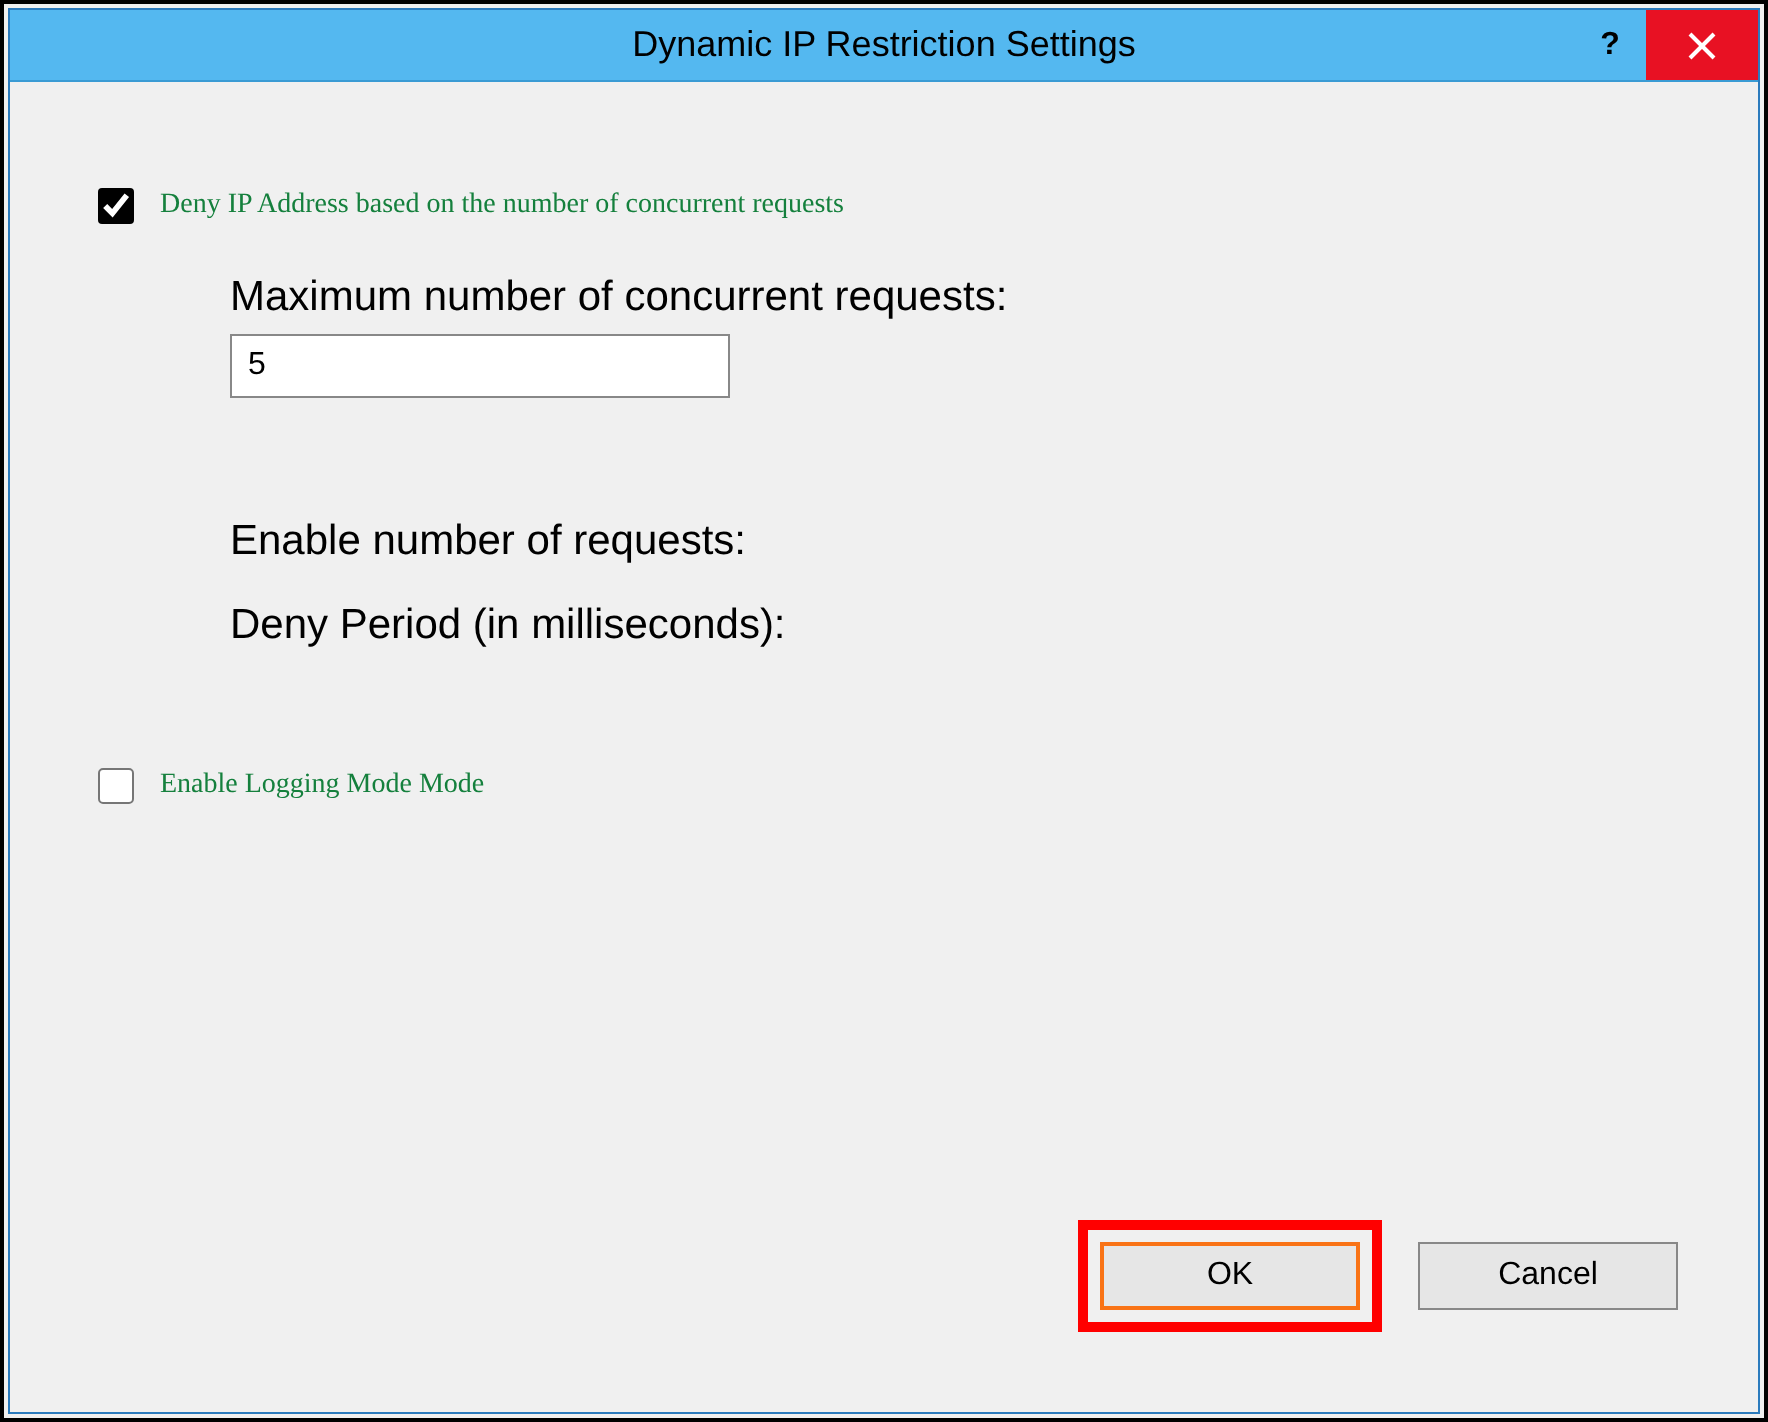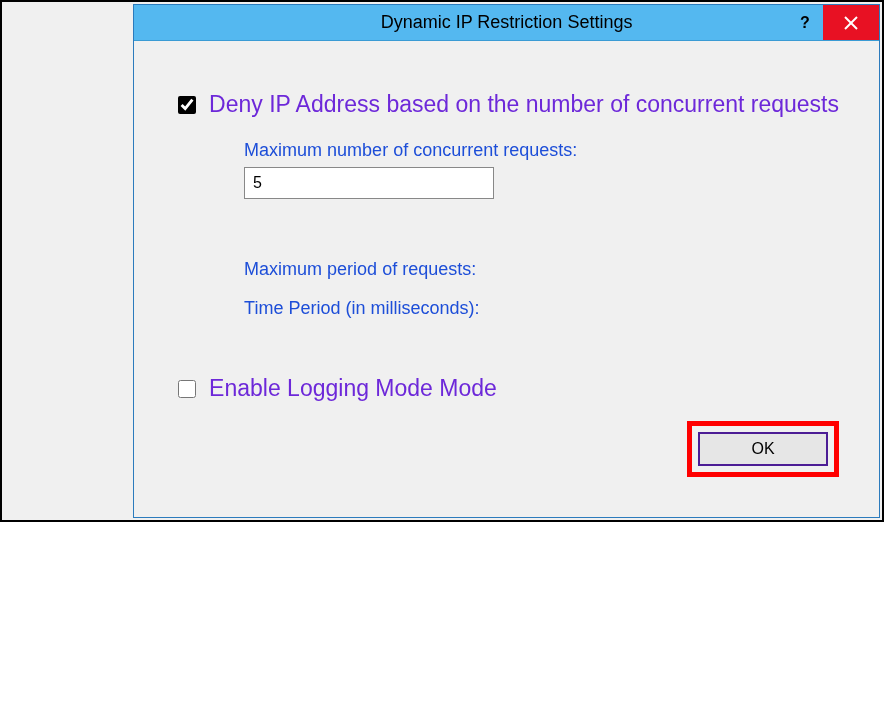--- a/index.html
+++ b/index.html
@@ -5,27 +5,26 @@
     * { box-sizing: border-box; }
     body {
       margin: 0;
       padding: 0;
       font-family: "Segoe UI", Tahoma, sans-serif;
       font-size: 15px;
       background: #fff;
     }
     .window {
       width: 884px;
-      height: 522px;
+      height: 711px;
       border: 2px solid #000;
       background: #f0f0f0;
       display: flex;
       flex-direction: column;
       padding: 2px;
-      align-items: flex-end;
     }
     .inner-frame{
       flex:1;
       display:flex;
       flex-direction:column;
       border:1px solid #2b7bbd;
     }
     .titlebar {
       height: 36px;
       background: #54b8f0;
@@ -80,30 +79,31 @@
       display: flex;
       align-items: center;
       gap: 10px;
       margin-bottom: 12px;
     }
     .check-row input[type="checkbox"]{
       width:18px; height:18px;
       accent-color:#000;
     }
     .check-label {
-      font-size: 23px;
-      color: #6d28d9;
+      font-size: 14px;
+      color: #15803d;
+      font-family: Liberation Serif, serif;
     }
     .field-group {
       margin-left: 70px;
       margin-bottom: 30px;
     }
     .field-label {
-      font-size: 18px;
-      color: #1d4ed8;
+      font-size: 21px;
+      color: #000000;
       margin-bottom: 6px;
       margin-top: 10px;
     }
     .text-input {
       width: 250px;
       height: 32px;
       padding: 4px 8px;
       font-size: 16px;
       border: 1px solid #888;
       background: #fff;
@@ -122,21 +122,21 @@
       height: 34px;
       font-size: 16px;
       border: 1px solid #888;
       background: #e6e6e6;
       cursor: pointer;
       display:flex;
       align-items:center;
       justify-content:center;
     }
     .btn-default {
-      border: 2px solid #4c1d95;
+      border: 2px solid #f97316;
     }
     .highlight-wrap {
       padding: 6px;
       border: 5px solid #ff0000;
     }
   </style>
 </head>
 <body>
 
 <div class="window">
@@ -163,34 +163,37 @@
       <span class="check-label">Deny IP Address based on the number of concurrent requests</span>
     </div>
     <div class="field-group">
       <div class="field-label">Maximum number of concurrent requests:</div>
       <input class="text-input" type="text" value="5" style="">
     </div>
 
     <div class="section-gap"></div>
 
     <div class="field-group">
-      <div class="field-label">Maximum period of requests:</div>
-      <div class="field-label" style="margin-top:18px;">Time Period (in milliseconds):</div>
+      <div class="field-label">Enable number of requests:</div>
+      <div class="field-label" style="margin-top:18px;">Deny Period (in milliseconds):</div>
     </div>
 
     <div class="section-gap"></div>
 
     <div class="check-row">
       <input type="checkbox" style="">
       <span class="check-label">Enable Logging Mode Mode</span>
     </div>
 
     <div class="button-row">
       <div class="highlight-wrap">
         <button class="btn btn-default">
           <span>OK</span>
         </button>
       </div>
+      <button class="btn">
+        <span>Cancel</span>
+      </button>
     </div>
 
   </div>
  </div>
 </div>
 
 </body></html>

